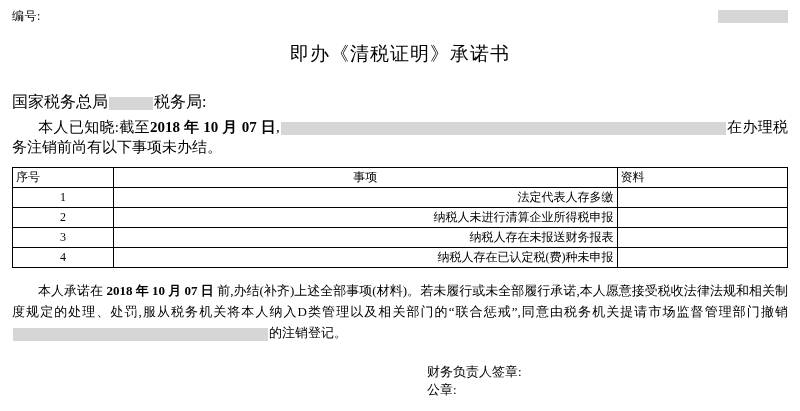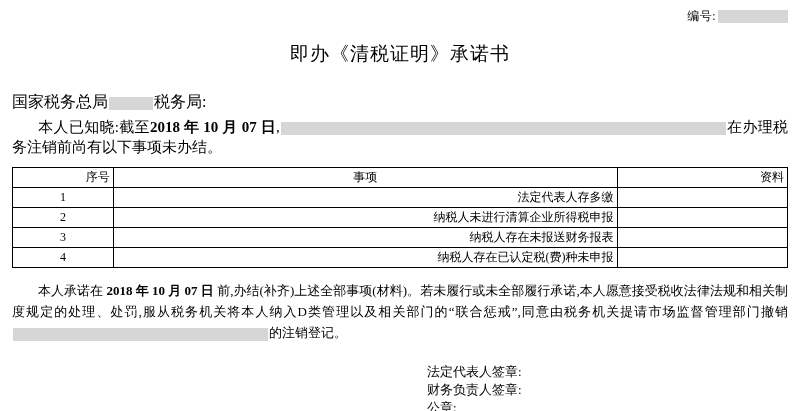--- a/index.html
+++ b/index.html
@@ -17,21 +17,21 @@
   .page {
     position: relative;
     width: 800px;
     height: 411px;
     box-sizing: border-box;
     padding: 0 12px;
   }
   
   .doc-number-row {
     display: flex;
-    justify-content: flex-end;
+    justify-content: space-between;
     align-items: center;
     padding-top: 8px;
     font-size: 12px;
     letter-spacing: 0.5px;
   }
   .doc-number-label {
     font-size: 12px;
   }
   .redact {
     display: inline-block;
@@ -87,21 +87,21 @@
     border-collapse: collapse;
     margin-top: 10px;
     font-size: 12px;
   }
   table.items th, table.items td {
     border: 1px solid #000000;
     height: 16px;
     padding: 1px 3px;
   }
   table.items th {
-    text-align: right;
+    text-align: left;
     font-weight: normal;
     font-size: 12px;
   }
   .col-seq { width: 13%; text-align: center; }
   .col-item { width: 65%; text-align: right; padding-left: 12px !important; }
   .col-doc  { width: 22%; text-align: center; }
   
   .commit {
     font-size: 13px;
     line-height: 21px;
@@ -174,19 +174,18 @@
         <td class="col-doc"></td>
       </tr>
     </tbody>
   </table>
 
   <div class="commit">
     <span class="indent"></span><span>本人承诺在</span> <span class="bold-date">2018 年 10 月 07 日</span> <span>前,办结(补齐)上述全部事项(材料)。若未履行或未全部履行承诺,本人愿意接受税收法律法规和相关制度规定的处理、处罚,</span><span>服从税务机关将本人纳入D类管理以及相关部门的“联合惩戒”,同意由税务机关提请市场监督管理部门撤销</span><span class="redact redact-inline"></span><span>的注销登记。</span>
   </div>
 
   <div class="sign-block">
-    <div class="sign-line">法定代表人签章:</div>
     <div class="sign-line">财务负责人签章:</div>
     <div class="sign-line">公章:</div>
 
   </div>
 
 </div>
 
 </body></html>

